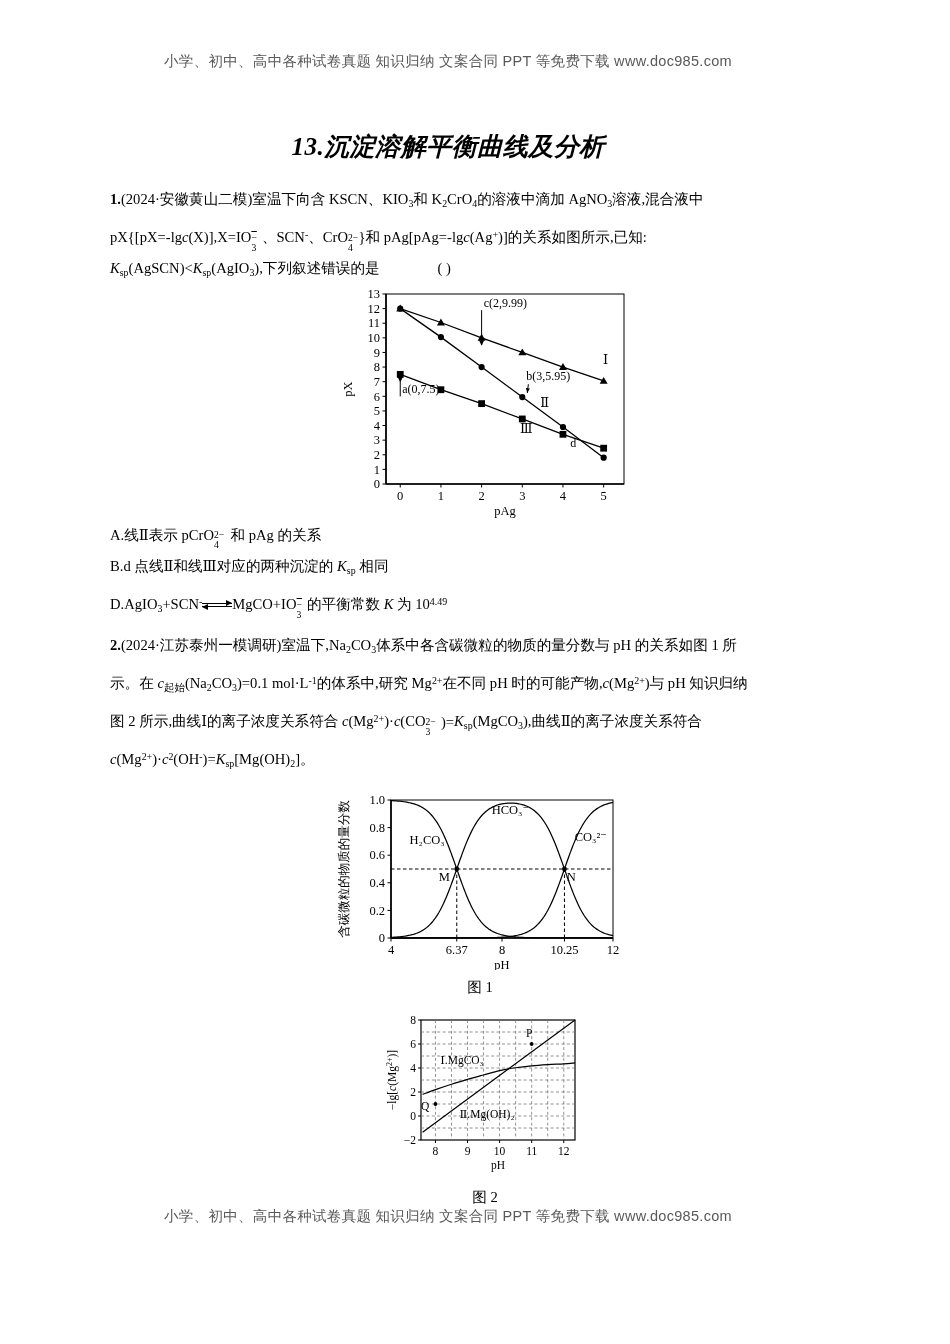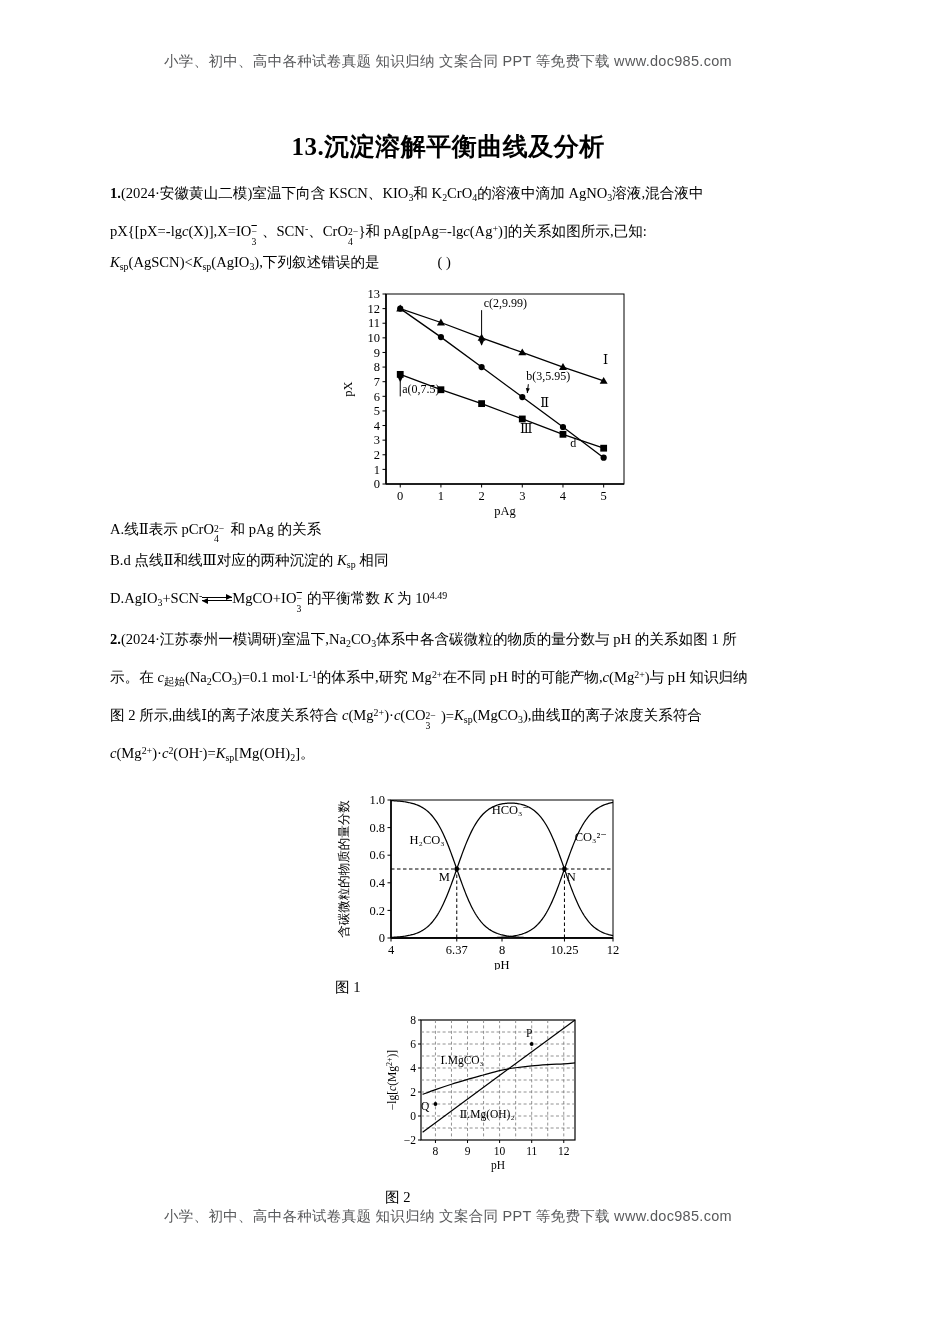--- a/index.html
+++ b/index.html
@@ -32,26 +32,27 @@
   .watermark-bottom { position: absolute; left: 0; right: 0; top: 1207px; }
 
   .title {
     position: absolute;
     left: 0; right: 0;
     top: 130px;
     text-align: center;
     font-size: 25px;
     font-weight: bold;
     letter-spacing: 0.5px;
+    font-style: italic;
   }
 
   .content {
     position: absolute;
     left: 110px;
-    top: 178px;
+    top: 184px;
     width: 740px;
   }
 
   .qline {
     font-size: 14.6px;
     line-height: 31px;
     margin: 0 0 0 0;
     text-align: justify;
   }
   .opt {
@@ -109,21 +110,21 @@
     border-top: 3px solid transparent;
     border-bottom: 3px solid transparent;
   }
   .eqarrow i.r { right: 0; top: calc(0.30em - 2.5px); border-left: 6px solid #000; }
   .eqarrow i.l { left: 0; top: calc(0.52em - 2.5px); border-right: 6px solid #000; }
 
   
   .fig { position: absolute; }
   .figcap {
     position: absolute;
-    text-align: left;
+    text-align: center;
     font-size: 14.6px;
   }
   svg text { font-family: "Liberation Serif", "DejaVu Serif", serif; }
 </style>
 </head>
 <body>
 
 <div class="page">
 
   <div class="watermark watermark-top">小学、初中、高中各种试卷真题 知识归纳 文案合同 PPT 等免费下载    www.doc985.com</div>

